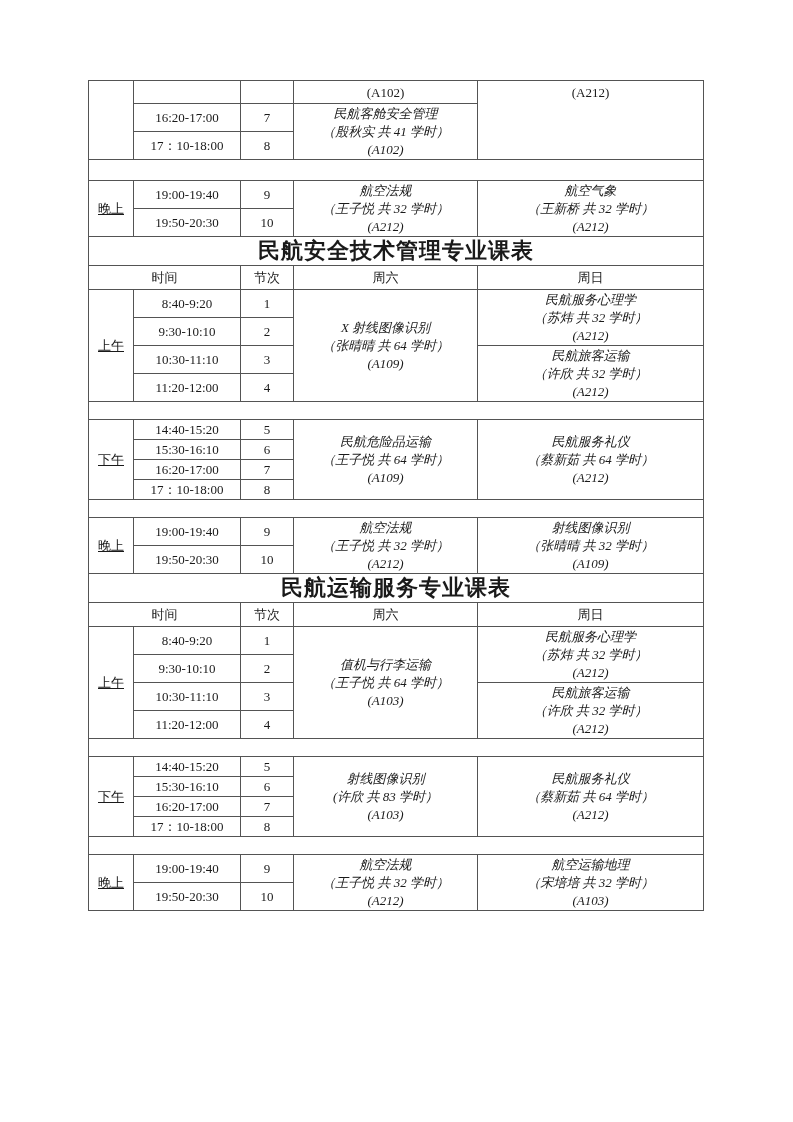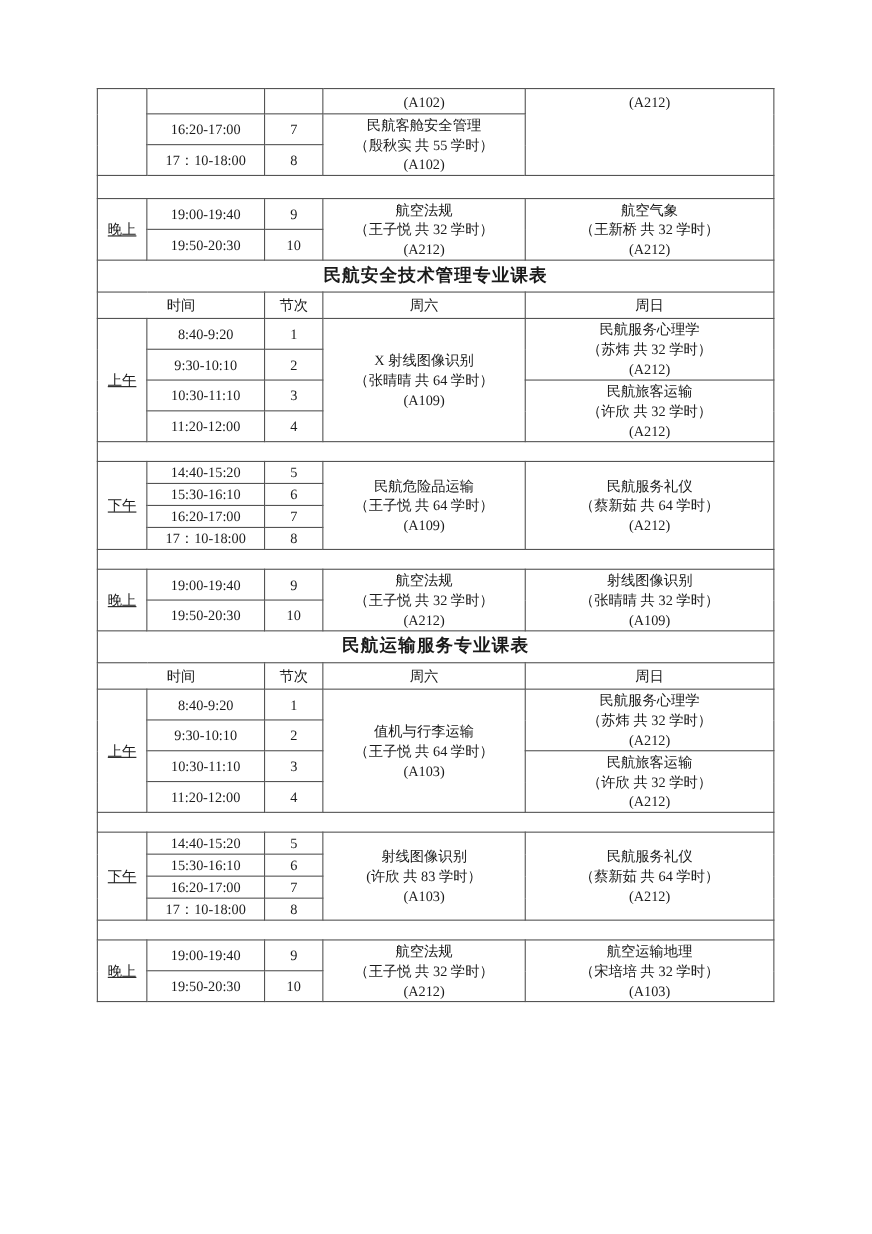--- a/index.html
+++ b/index.html
@@ -12,26 +12,26 @@
     position:absolute;left:88px;top:80px;width:615px;
     border-collapse:collapse;table-layout:fixed;
   }
   td{
     border:1px solid #545454;
     text-align:center;vertical-align:middle;
     font-size:13px;line-height:17px;
     padding:0;overflow:hidden;white-space:nowrap;
   }
   td.title{
-    font-size:16px;font-weight:bold;letter-spacing:1px;line-height:20px;
+    font-size:22px;font-weight:bold;letter-spacing:1px;line-height:20px;
   }
   td.hdr{font-size:13px;}
   td.lbl{font-size:13px;text-decoration:underline;}
   td.gapcell{border-left:1px solid #545454;border-right:1px solid #545454;}
-  .c div{line-height:18px;}
+  .c div{line-height:18px;font-style:italic;}
   td.va-top{vertical-align:top;padding-top:3px;}
   tr.h23{height:23px;} tr.h28{height:28px;} tr.h20{height:20px;}
   tr.h29{height:29px;} tr.h24{height:24px;}
   tr.g21{height:21px;} tr.g18{height:18px;}
 </style>
 </head>
 <body>
 
 <div class="sheet">
 <table class="sched">
@@ -49,21 +49,21 @@
     <td></td>
     <td></td>
     <td>(A102)</td>
     <td class="va-top" rowspan="3">(A212)</td>
   </tr>
   <tr class="h28">
     <td>16:20-17:00</td>
     <td>7</td>
     <td class="c" rowspan="2">
       <div>民航客舱安全管理</div>
-      <div>（殷秋实 共 55 学时）</div>
+      <div>（殷秋实 共 41 学时）</div>
       <div>(A102)</div>
     </td>
   </tr>
   <tr class="h28">
     <td>17：10-18:00</td>
     <td>8</td>
   </tr>
 
   <tr class="g21">
     <td class="gapcell" colspan="5"></td>

